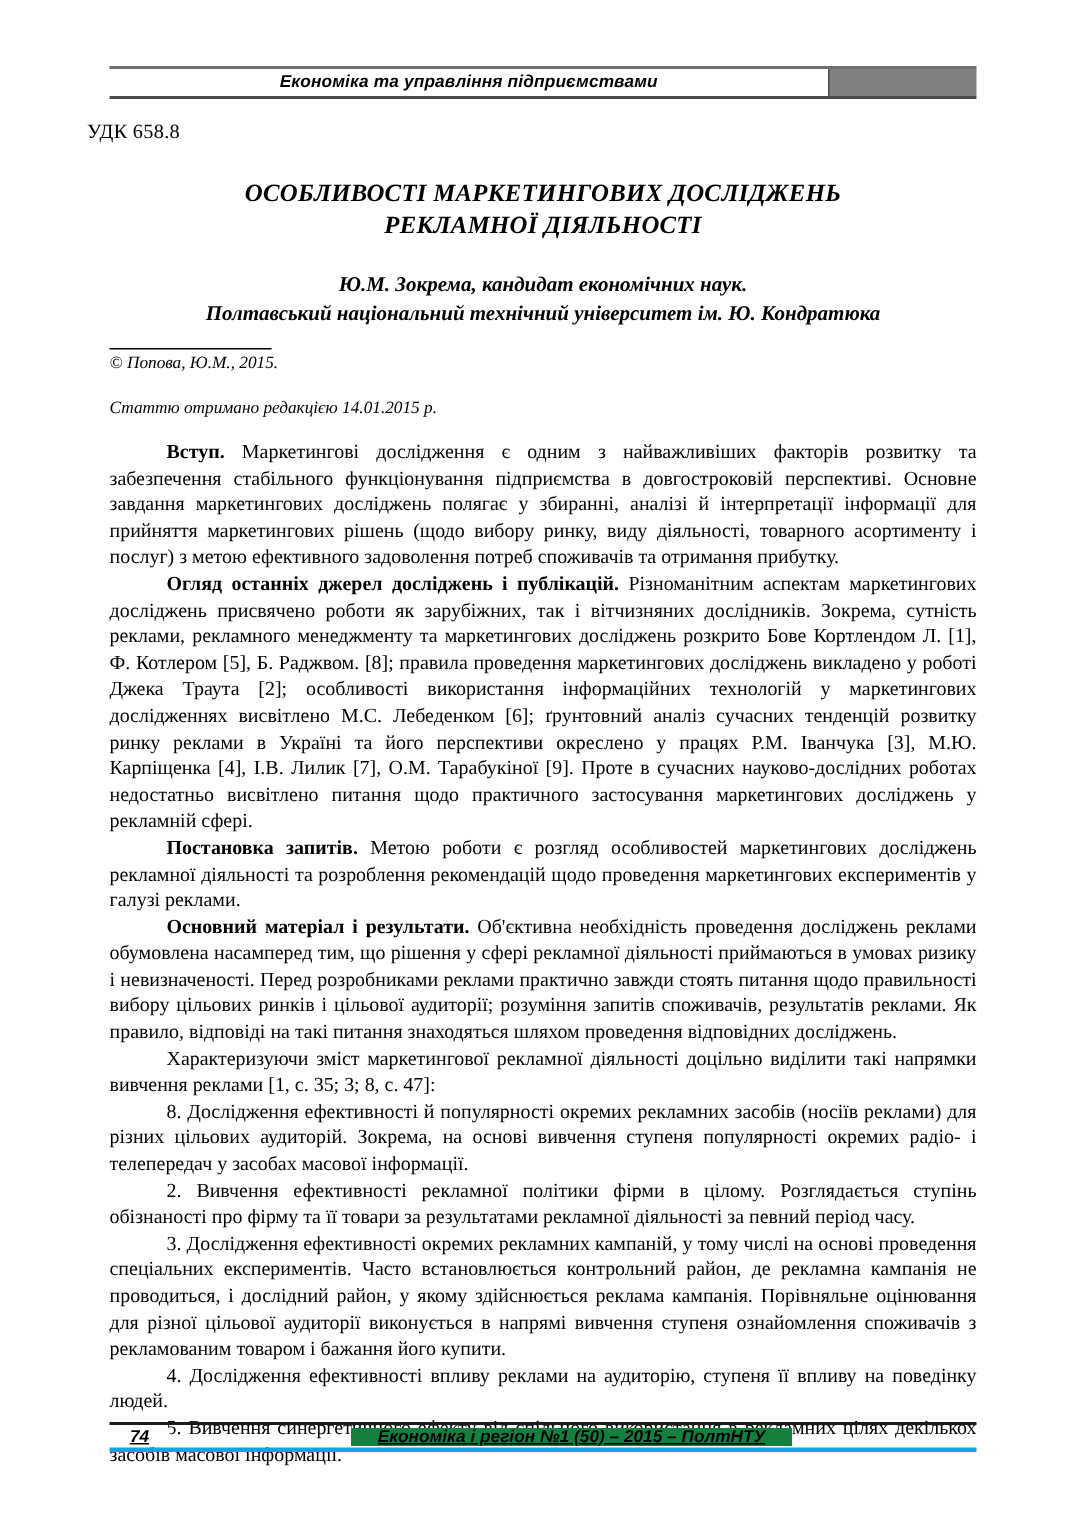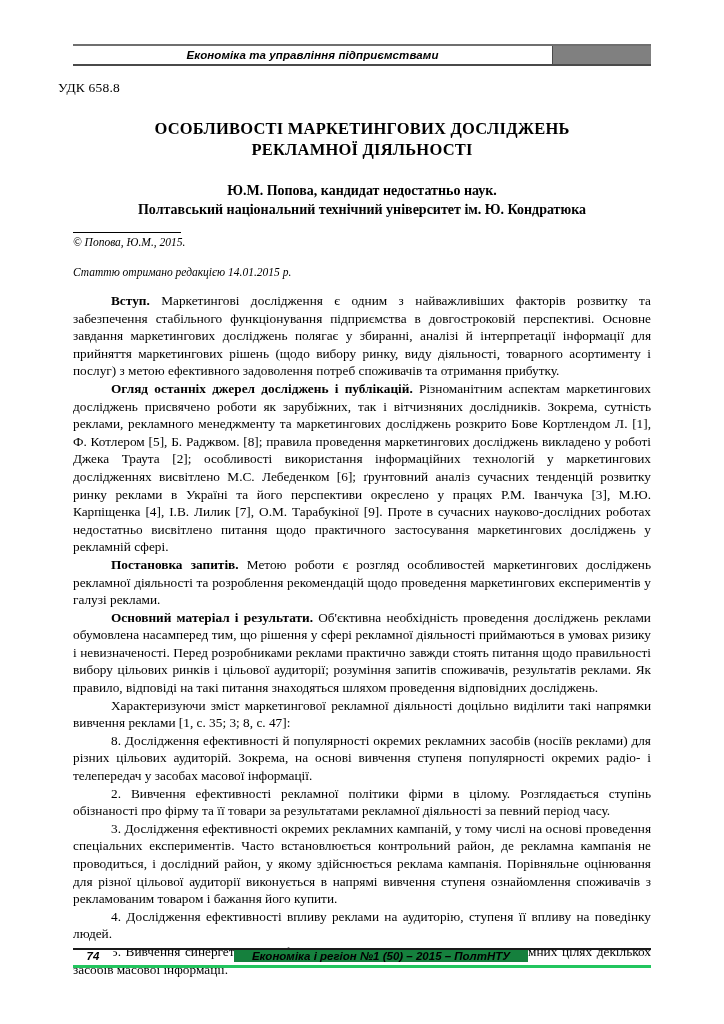--- a/index.html
+++ b/index.html
@@ -68,20 +68,21 @@
     letter-spacing: 0.2px;
   }
 
   
   .title-block {
     position: absolute;
     left: 73px;
     top: 118px;
     width: 578px;
     text-align: center;
+    font-style: italic;
   }
   .doc-title {
     font-size: 16.5px;
     font-weight: bold;
     line-height: 21px;
     letter-spacing: 0.2px;
     margin: 0;
   }
   .authors {
     margin-top: 21px;
@@ -133,24 +134,25 @@
   }
 
   
   .running-footer {
     position: absolute;
     left: 73px;
     top: 948px;
     width: 578px;
     height: 20px;
     display: flex;
-    align-items: flex-start;
+    align-items: center;
     border-top: 2px solid #1a1a1a;
-    border-bottom: 3px solid #22c55e;
-    box-sizing: border-box;
+    border-bottom: 3px solid #0ea5e9;
+    box-sizing: border-box;
+    text-decoration: underline;
   }
   .rf-page-cell {
     flex: 0 0 40px;
     background: #ffffff;
     display: flex;
     align-items: center;
     justify-content: center;
     box-sizing: border-box;
   }
   .rf-page-cell span {
@@ -199,21 +201,21 @@
   </div>
 
   <div class="udc">УДК 658.8</div>
 
   <div class="title-block">
     <div class="doc-title">
       <div>ОСОБЛИВОСТІ МАРКЕТИНГОВИХ ДОСЛІДЖЕНЬ</div>
       <div>РЕКЛАМНОЇ ДІЯЛЬНОСТІ</div>
     </div>
     <div class="authors">
-      <div>Ю.М. Попова, кандидат недостатньо наук.</div>
+      <div>Ю.М. Зокрема, кандидат економічних наук.</div>
       <div>Полтавський національний технічний університет ім. Ю. Кондратюка</div>
     </div>
   </div>
 
   <div class="cr-rule"></div>
   <div class="copyright">© Попова, Ю.М., 2015.</div>
   <div class="received">Статтю отримано редакцією 14.01.2015 р.</div>
 
   <div class="body-text">
     <p><span class="lead">Вступ.</span><span> Маркетингові дослідження є одним з найважливіших факторів розвитку та забезпечення стабільного функціонування підприємства в довгостроковій перспективі. Основне завдання маркетингових досліджень полягає у збиранні, аналізі й інтерпретації інформації для прийняття маркетингових рішень (щодо вибору ринку, виду діяльності, товарного асортименту і послуг) з метою ефективного задоволення потреб споживачів та отримання прибутку.</span></p>

